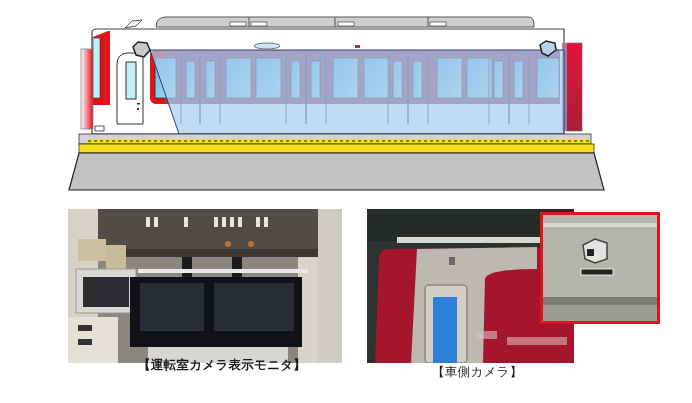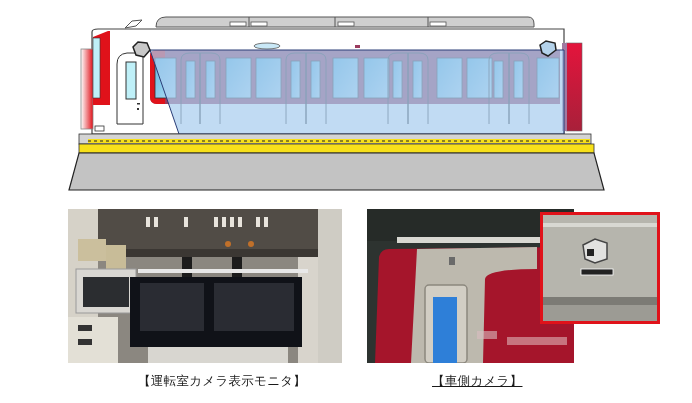--- a/index.html
+++ b/index.html
@@ -4,22 +4,22 @@
 <style>
   html, body { margin: 0; padding: 0; }
   body { width: 692px; height: 403px; background: #ffffff; position: relative; overflow: hidden; font-family: "DejaVu Sans", sans-serif; }
   .abs { position: absolute; }
   #diagram { left: 0; top: 0; width: 692px; height: 200px; }
   .photo { position: absolute; overflow: hidden; }
   #photo-cab { left: 68px; top: 209px; width: 274px; height: 154px; background: #6e6a64; }
   #photo-side { left: 367px; top: 209px; width: 207px; height: 154px; background: #2a2f2c; }
   #inset { left: 540px; top: 212px; width: 120px; height: 112px; border: 3px solid #e0121a; box-sizing: border-box; background: #b9b8b0; overflow: hidden; }
   .caption { position: absolute; font-size: 12.5px; color: #1a1a1a; white-space: nowrap; letter-spacing: 0.3px; }
-  #caption-cab { left: 138px; top: 373px; }
-  #caption-side { left: 432px; top: 373px; text-decoration: underline; }
+  #caption-cab { left: 138px; top: 357px; font-weight: bold; }
+  #caption-side { left: 432px; top: 364px; }
 </style>
 </head>
 <body>
 
 <svg id="diagram" class="abs" viewBox="0 0 692 200" width="692" height="200">
   <defs>
     <linearGradient id="redfade" x1="1" y1="0" x2="0" y2="0">
       <stop offset="0" stop-color="#e0121a"></stop>
       <stop offset="1" stop-color="#ffffff"></stop>
     </linearGradient>

